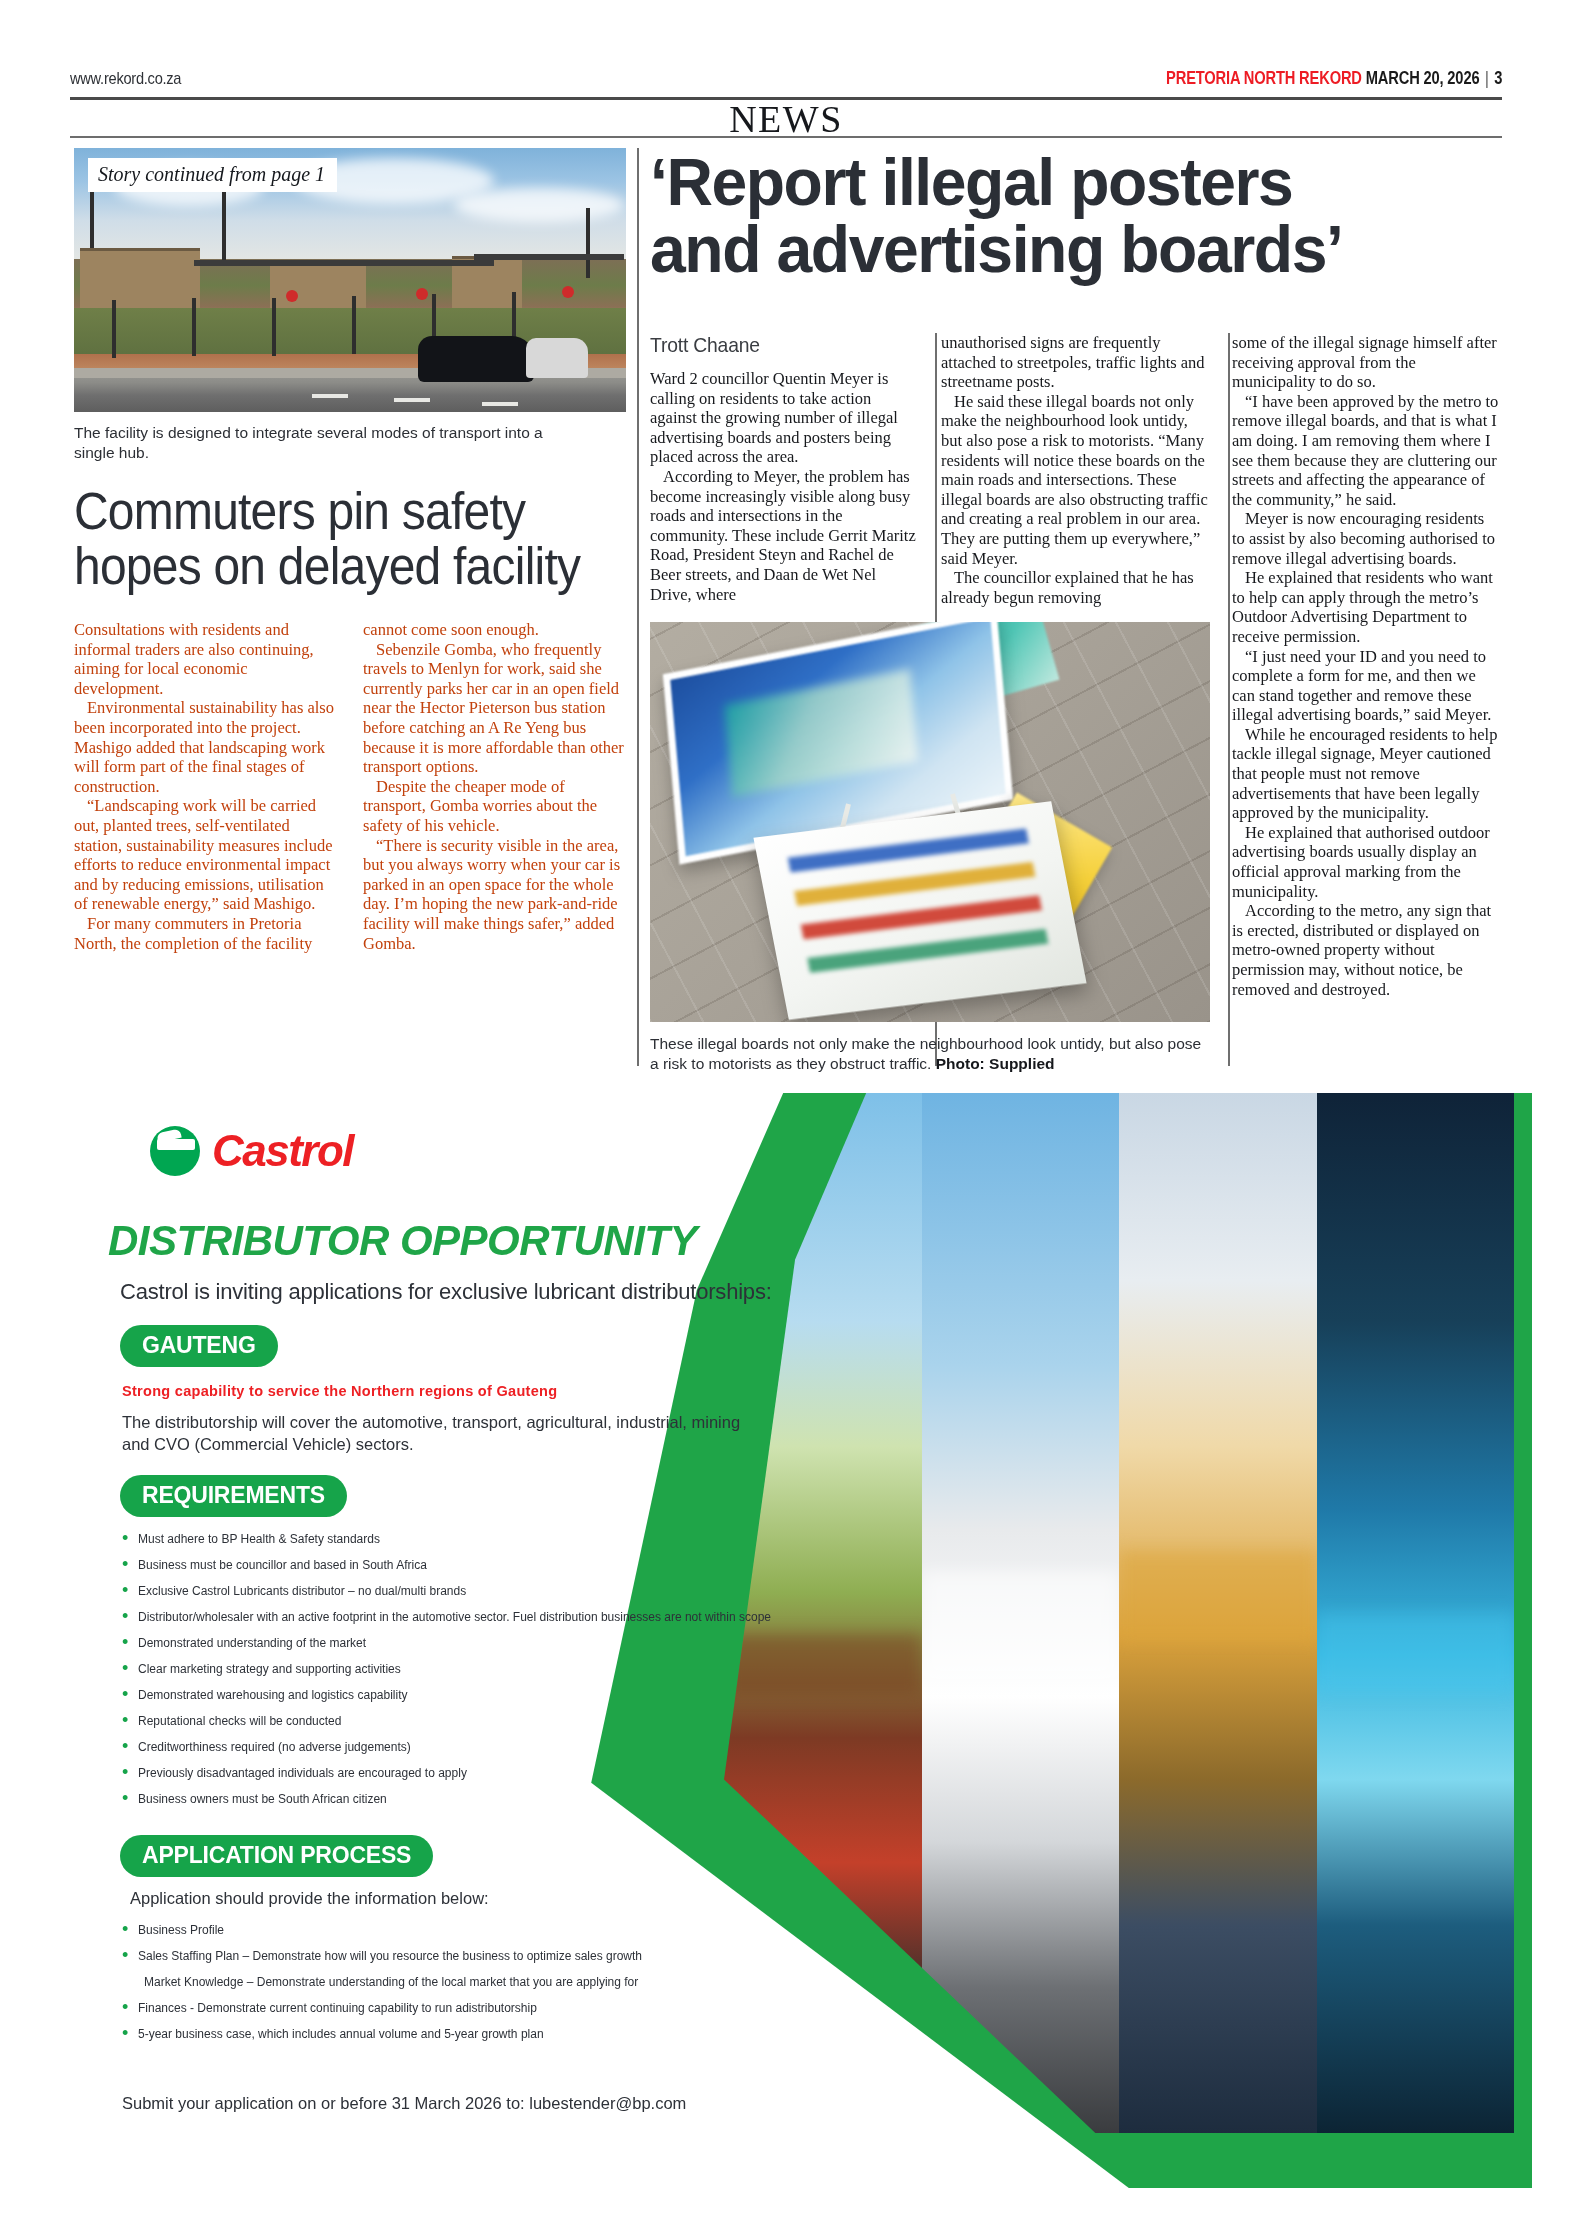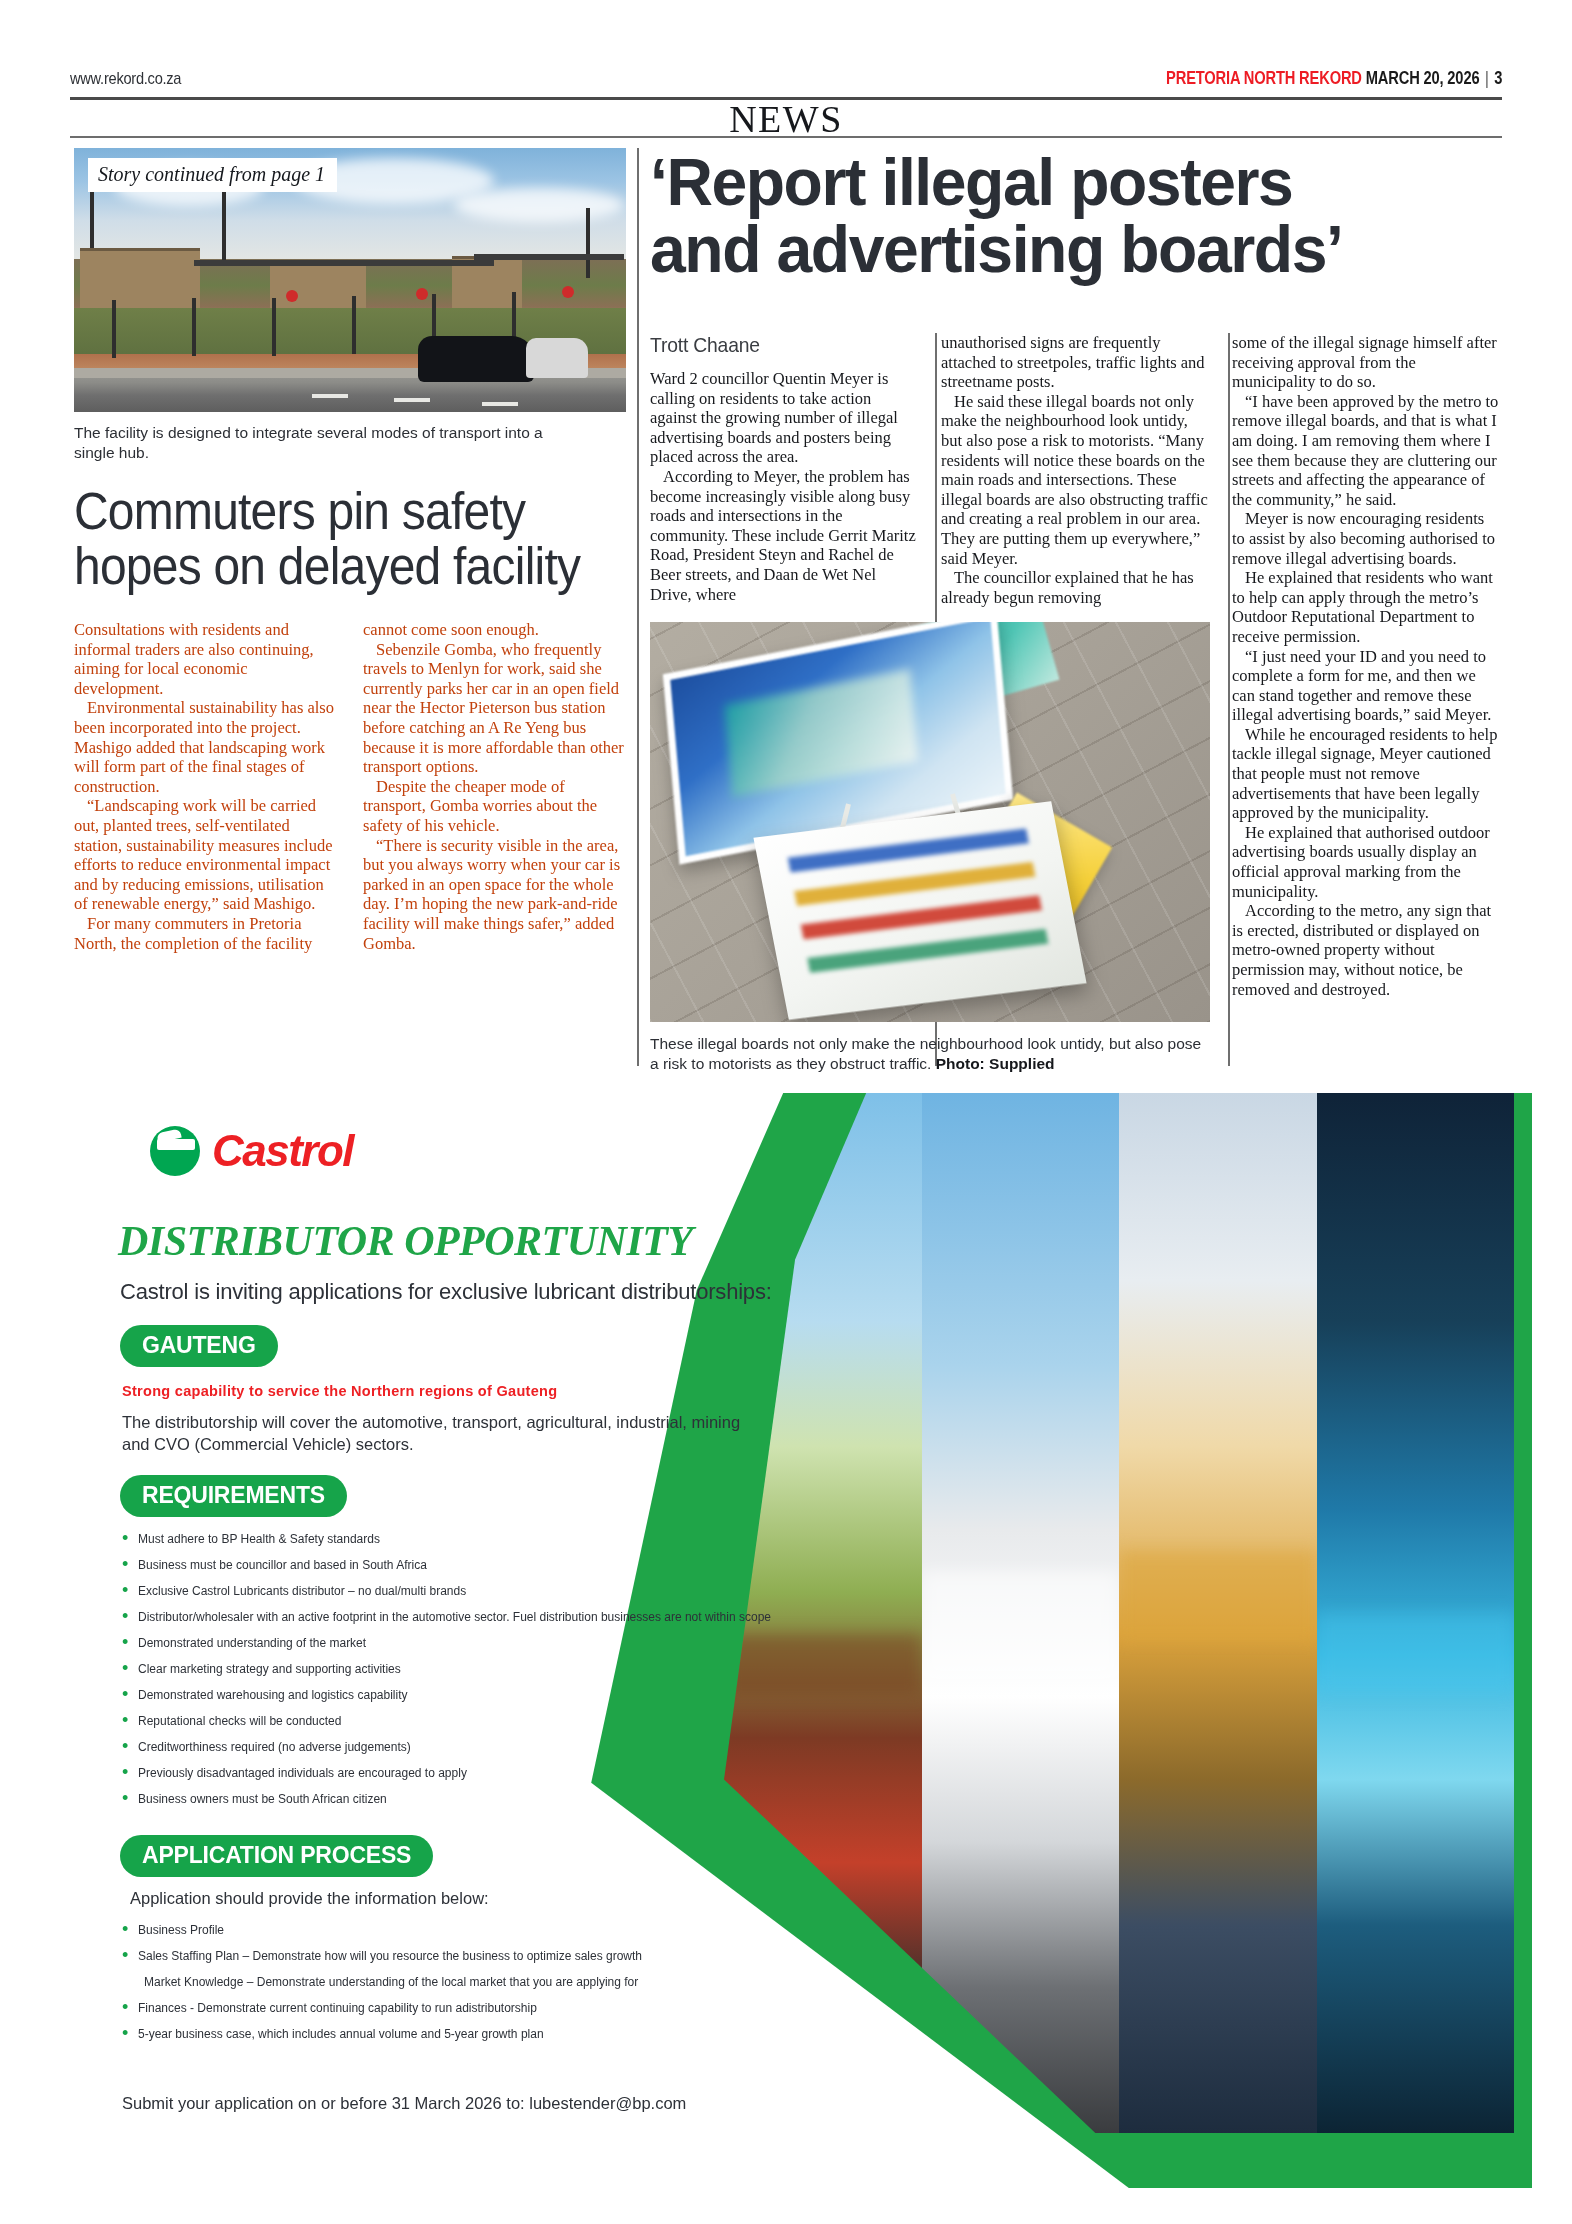--- a/index.html
+++ b/index.html
@@ -232,22 +232,22 @@
     content:""; position:absolute; left: 7px; top: 5px; width: 24px; height: 9px;
     background:#ffffff; border-radius: 6px 6px 0 0; transform: rotate(-12deg);
   }
   .castrol-word {
     font-family: "Liberation Sans","DejaVu Sans", sans-serif;
     font-weight: bold; font-style: italic; font-size: 44px;
     color: #ed2024; letter-spacing: -1.5px;
   }
 
   .ad-title {
-    margin-top: 38px; margin-left: 10px;
-    font-family: Liberation Serif, serif;
+    margin-top: 38px; 
+    font-family: Liberation Sans, sans-serif;
     font-weight: bold; font-style: italic; font-size: 42px;
     color: #1fa548; letter-spacing: -0.5px;
   }
   .ad-sub {
     margin-top: 14px; margin-left: 12px;
     font-family: "Liberation Sans", sans-serif;
     font-size: 22px; color: #2d3138; letter-spacing: -0.2px;
   }
 
   .pill {
@@ -409,21 +409,21 @@
           <p>He said these illegal boards not only make the neighbourhood look untidy, but also pose a risk to motorists. “Many residents will notice these boards on the main roads and intersections. These illegal boards are also obstructing traffic and creating a real problem in our area. They are putting them up everywhere,” said Meyer.</p>
           <p>The councillor explained that he has already begun removing</p>
         </div>
       </div>
 
       <div class="rt-col">
         <div class="rt-body">
           <p>some of the illegal signage himself after receiving approval from the municipality to do so.</p>
           <p>“I have been approved by the metro to remove illegal boards, and that is what I am doing. I am removing them where I see them because they are cluttering our streets and affecting the appearance of the community,” he said.</p>
           <p>Meyer is now encouraging residents to assist by also becoming authorised to remove illegal advertising boards.</p>
-          <p>He explained that residents who want to help can apply through the metro’s Outdoor Reputational Department to receive permission.</p>
+          <p>He explained that residents who want to help can apply through the metro’s Outdoor Advertising Department to receive permission.</p>
           <p>“I just need your ID and you need to complete a form for me, and then we can stand together and remove these illegal advertising boards,” said Meyer.</p>
           <p>While he encouraged residents to help tackle illegal signage, Meyer cautioned that people must not remove advertisements that have been legally approved by the municipality.</p>
           <p>He explained that authorised outdoor advertising boards usually display an official approval marking from the municipality.</p>
           <p>According to the metro, any sign that is erected, distributed or displayed on metro-owned property without permission may, without notice, be removed and destroyed.</p>
         </div>
       </div>
 
     </div>
   </div>
 

